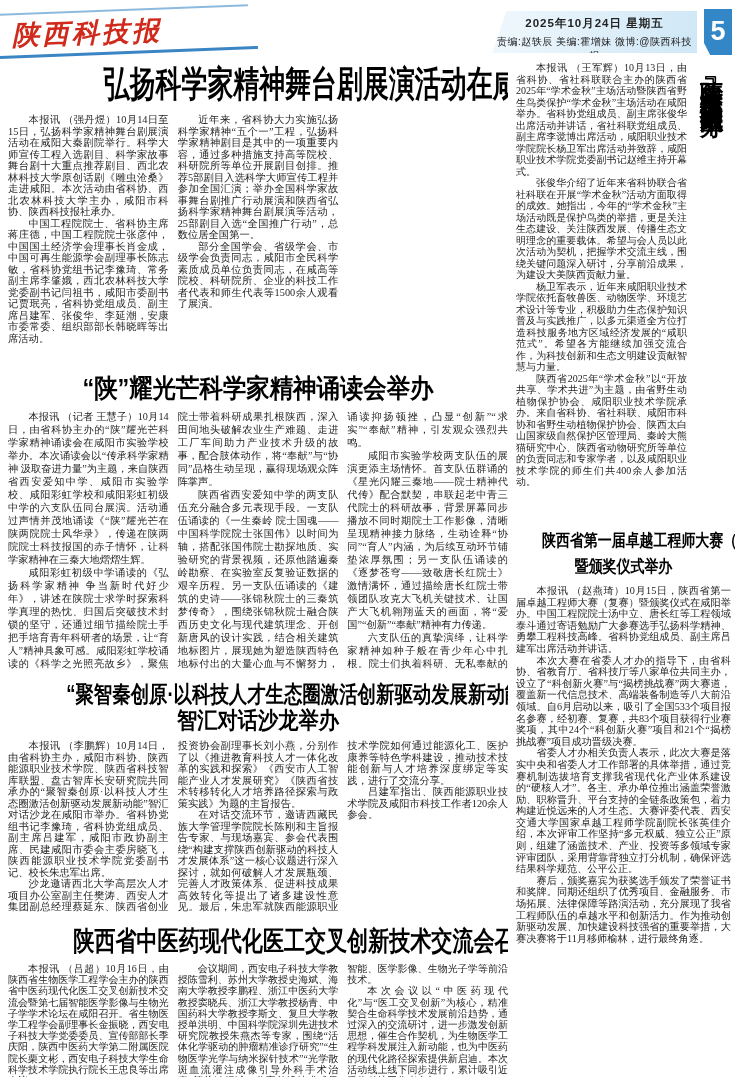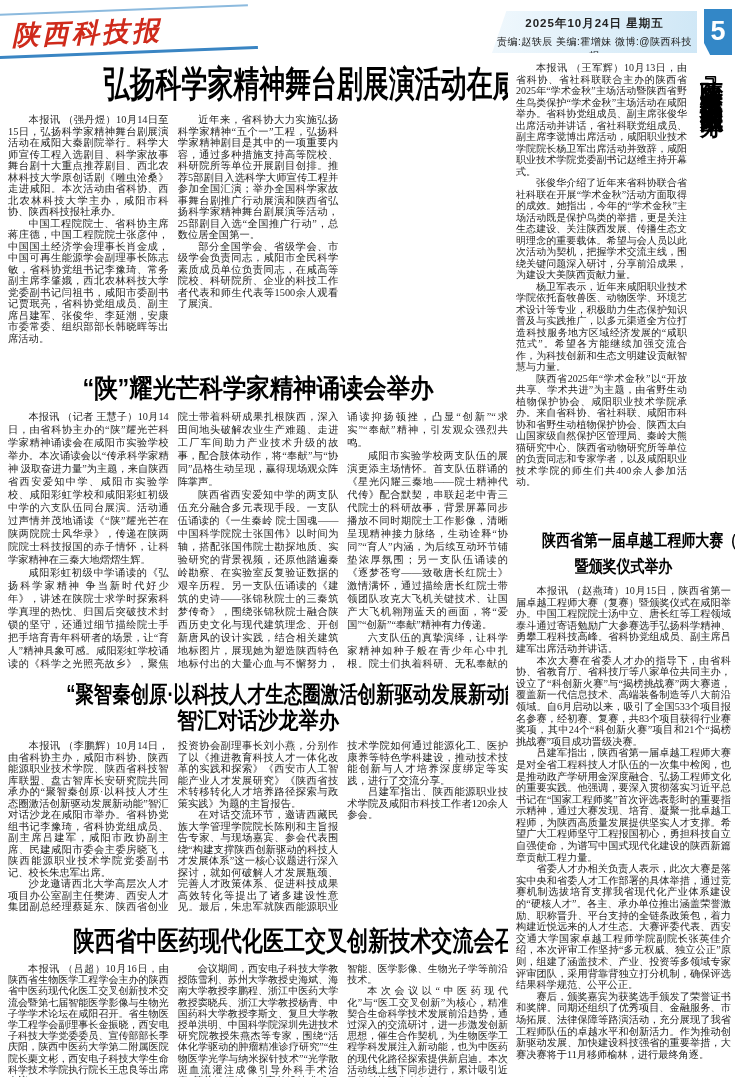--- a/index.html
+++ b/index.html
@@ -166,21 +166,20 @@
             </div>
           <h2 class="r1-head">陕西省『学术金秋』主场活动在咸阳举办</h2>
         </div>
       </article>
 
       <article class="r2">
         <h2 class="r2-head"><span class="condense">陕西省第一届卓越工程师大赛（复赛）</span><br><span class="condense">暨颁奖仪式举办</span></h2>
         <div class="body r2-body">
             <p>本报讯 （赵燕琦）10月15日，陕西省第一届卓越工程师大赛（复赛）暨颁奖仪式在咸阳举办。中国工程院院士汤中立、唐长红等工程领域泰斗通过寄语勉励广大参赛选手弘扬科学精神、勇攀工程科技高峰。省科协党组成员、副主席吕建军出席活动并讲话。</p>
             <p>本次大赛在省委人才办的指导下，由省科协、省教育厅、省科技厅等八家单位共同主办，设立了“科创新火赛”与“揭榜挑战赛”两大赛道，覆盖新一代信息技术、高端装备制造等八大前沿领域。自6月启动以来，吸引了全国533个项目报名参赛，经初赛、复赛，共83个项目获得行业赛奖项，其中24个“科创新火赛”项目和21个“揭榜挑战赛”项目成功晋级决赛。</p>
-            <p>吕建军指出，陕西省第一届卓越工程师大赛是对全省工程科技人才队伍的一次集中检阅，也是推动政产学研用金深度融合、弘扬工程师文化的重要实践。他强调，要深入贯彻落实习近平总书记在“国家工程师奖”首次评选表彰时的重要指示精神，通过大赛发现、培育、凝聚一批卓越工程师，为陕西高质量发展提供坚实人才支撑。希望广大工程师坚守工程报国初心，勇担科技自立自强使命，为谱写中国式现代化建设的陕西新篇章贡献工程力量。</p>
             <p>省委人才办相关负责人表示，此次大赛是落实中央和省委人才工作部署的具体举措，通过竞赛机制选拔培育支撑我省现代化产业体系建设的“硬核人才”。各主、承办单位推出涵盖荣誉激励、职称晋升、平台支持的全链条政策包，着力构建近悦远来的人才生态。大赛评委代表、西安交通大学国家卓越工程师学院副院长张英佳介绍，本次评审工作坚持“多元权威、独立公正”原则，组建了涵盖技术、产业、投资等多领域专家评审团队，采用背靠背独立打分机制，确保评选结果科学规范、公平公正。</p>
             <p>赛后，颁奖嘉宾为获奖选手颁发了荣誉证书和奖牌。同期还组织了优秀项目、金融服务、市场拓展、法律保障等路演活动，充分展现了我省工程师队伍的卓越水平和创新活力。作为推动创新驱动发展、加快建设科技强省的重要举措，大赛决赛将于11月移师榆林，进行最终角逐。</p>
           </div>
       </article>
 
     </aside>
 
   </main>
 </div>
 

